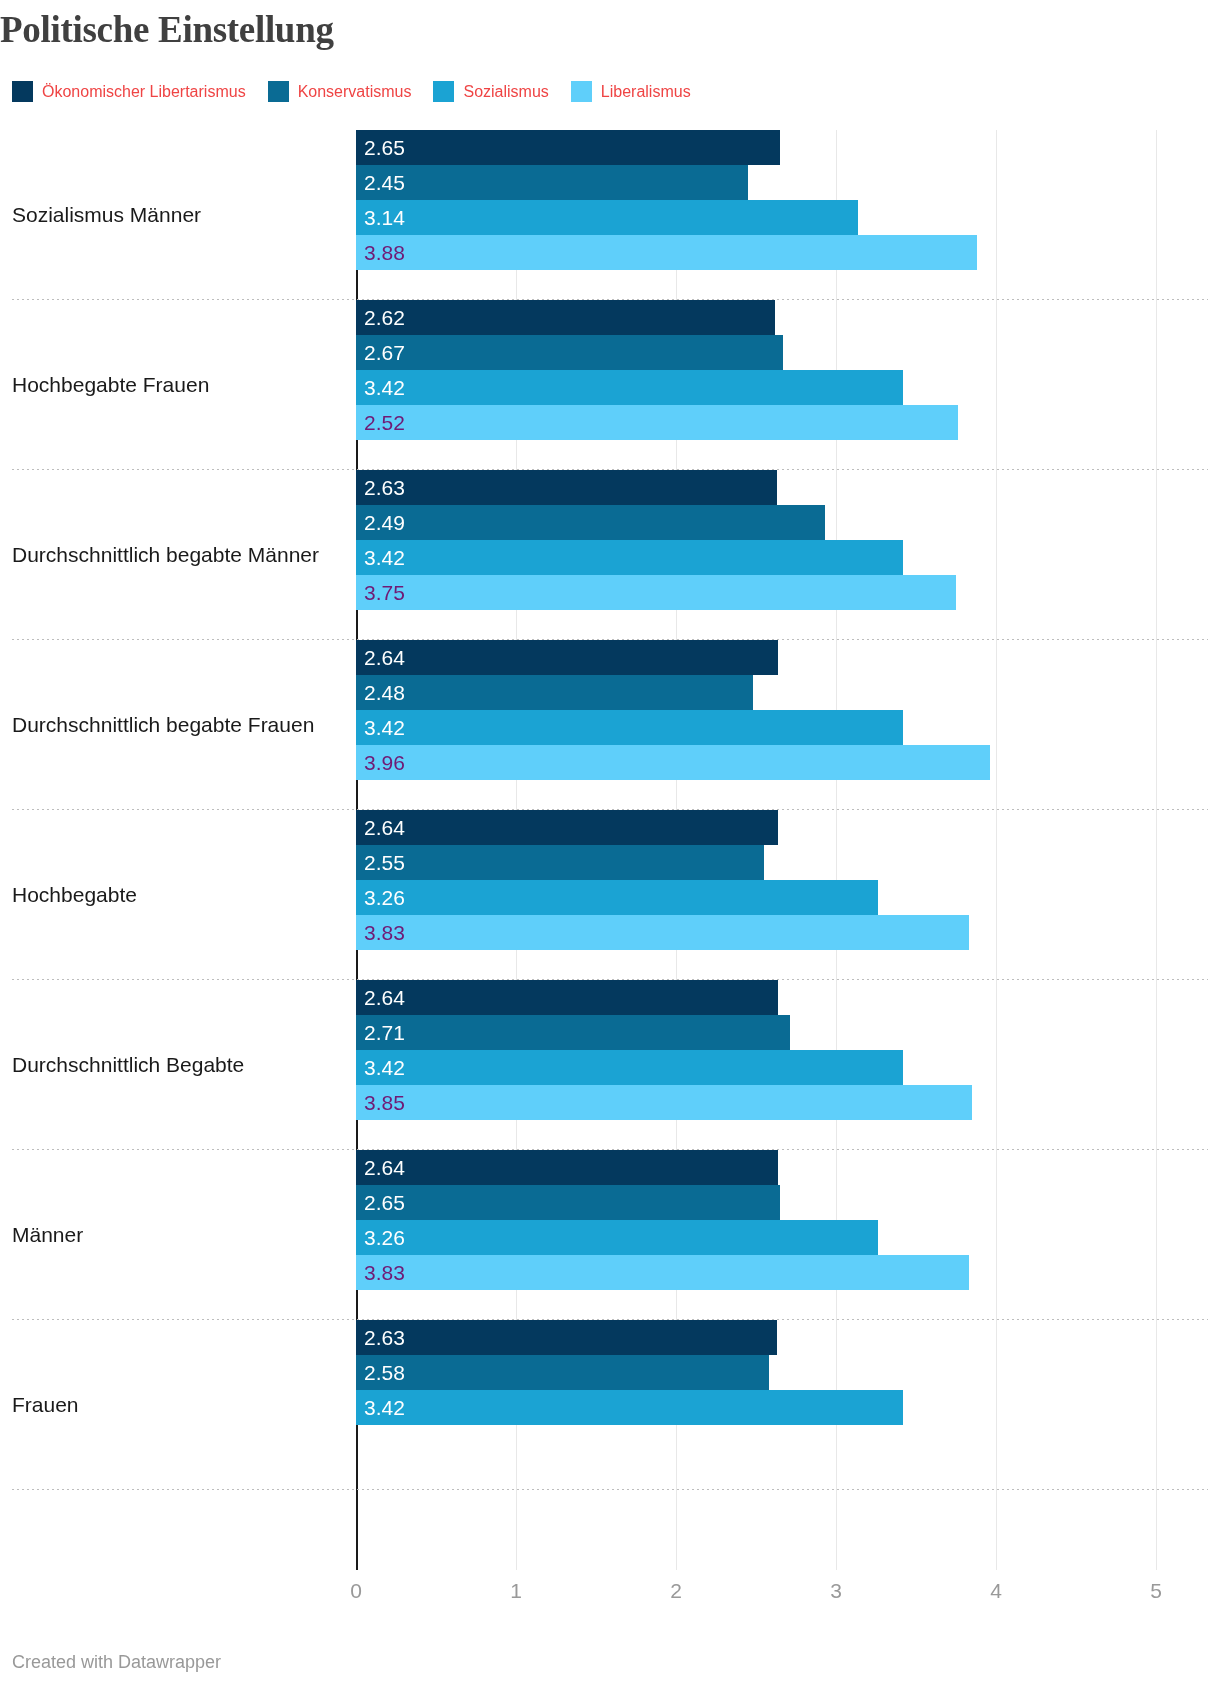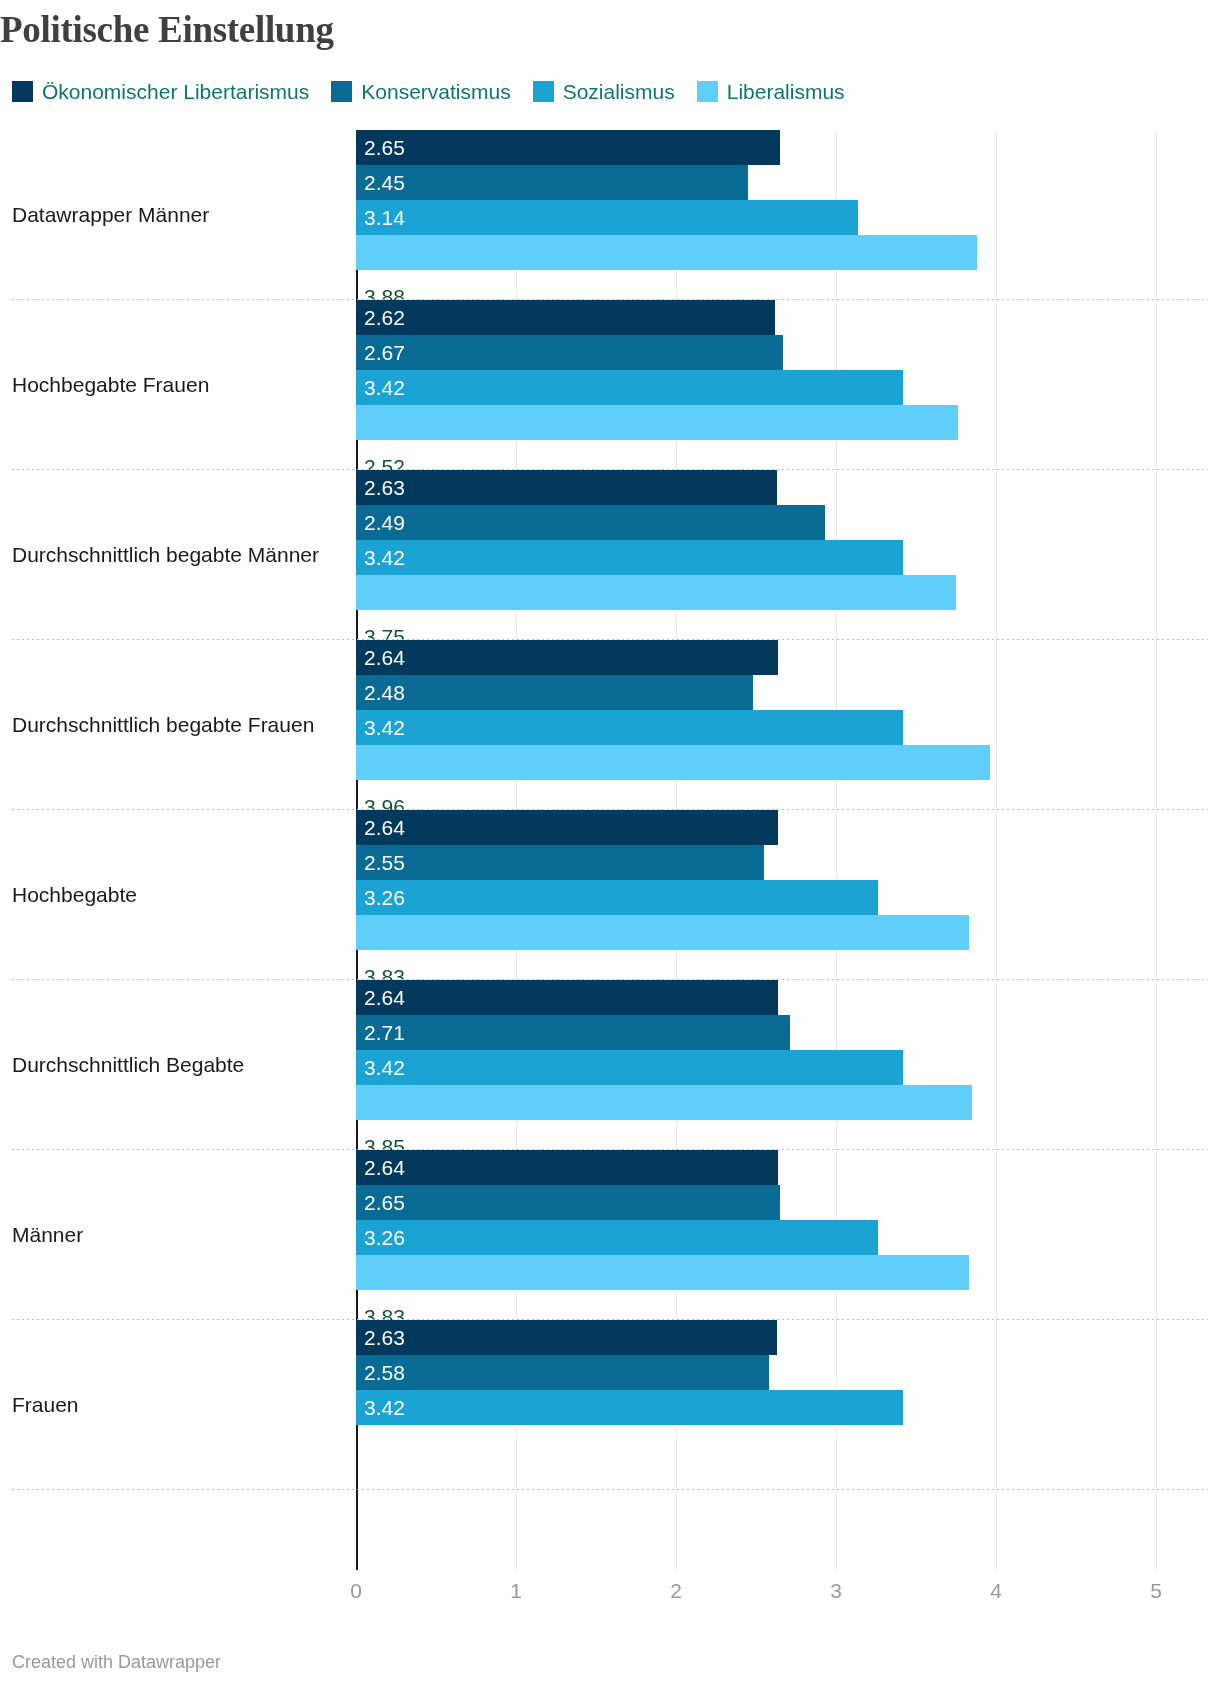--- a/index.html
+++ b/index.html
@@ -44,22 +44,22 @@
     align-items: center;
     margin-right: 22px;
   }
   .legend-swatch {
     width: 21px;
     height: 21px;
     flex: 0 0 auto;
     margin-right: 9px;
   }
   .legend-label {
-    font-size: 21px;
-    color: #0f766e;
+    font-size: 16px;
+    color: #ef4444;
     white-space: nowrap;
     line-height: 21px;
   }
 
   
   #plot {
     position: absolute;
     left: 0;
     top: 130px;
     width: 1220px;
@@ -134,22 +134,21 @@
     position: absolute;
     left: 8px;
     top: 0;
     height: 35px;
     line-height: 35px;
     font-size: 21px;
     color: #ffffff;
     white-space: nowrap;
   }
   .bar-value.dark {
-    color: #14532d;
-    margin-top: 44px;
+    color: #701a75;
   }
 
   
   #x-axis {
     position: absolute;
     left: 0;
     top: 1578px;
     width: 1220px;
     height: 34px;
   }
@@ -201,21 +200,21 @@
   <div id="gridlines">
       <div class="gridline zero" style="left: 356px;"></div>
       <div class="gridline" style="left: 516px;"></div>
       <div class="gridline" style="left: 676px;"></div>
       <div class="gridline" style="left: 836px;"></div>
       <div class="gridline" style="left: 996px;"></div>
       <div class="gridline" style="left: 1156px;"></div>
     </div>
   <div id="groups">
       <div class="group">
-        <div class="group-label">Datawrapper Männer</div>
+        <div class="group-label">Sozialismus Männer</div>
         <div class="bars">
           <div class="bar-row">
             <div class="bar" style="width: 424px; background: rgb(4, 57, 94);"></div>
             <div class="bar-value">2.65</div>
           </div>
           <div class="bar-row">
             <div class="bar" style="width: 392px; background: rgb(10, 107, 148);"></div>
             <div class="bar-value">2.45</div>
           </div>
           <div class="bar-row">

